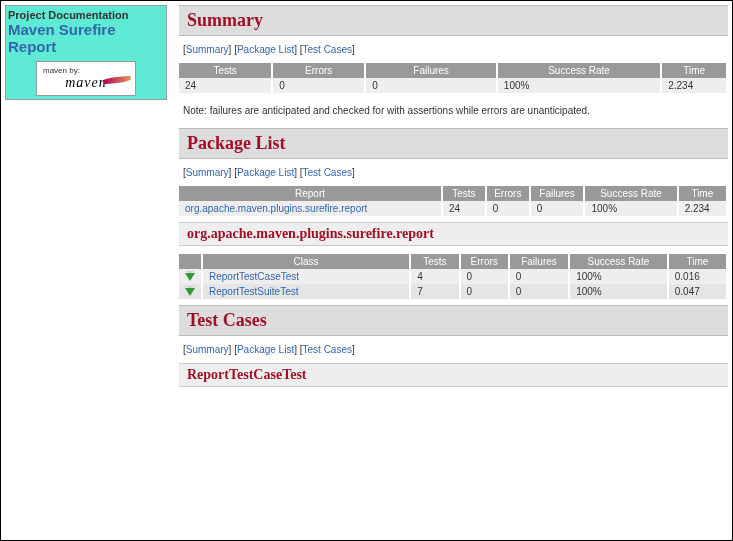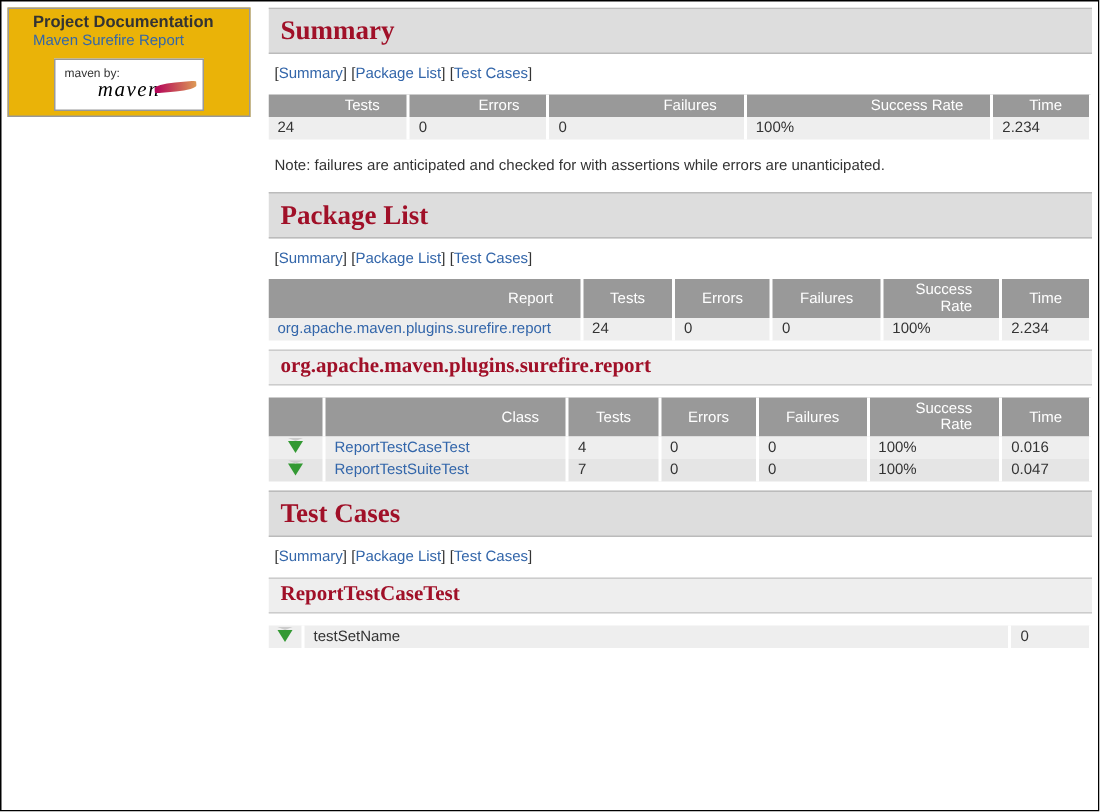--- a/index.html
+++ b/index.html
@@ -1,35 +1,35 @@
 <!DOCTYPE html>
 <html><head>
 <meta charset="utf-8">
 <style>
   * { box-sizing: border-box; margin: 0; padding: 0; }
   body { font-family: Verdana, Arial, sans-serif; font-size: 11px; background: #fff; color: #333; }
   .wrap { display: flex; padding: 4px; border: 1px solid #000; width: 733px; height: 541px; overflow: hidden; }
   .sidebar { width: 162px; flex-shrink: 0; margin-right: 12px; }
-  .sidebox { border: 1px solid #999; background: #eab308; padding: 3px 16px; margin-bottom: 4px; }
+  .sidebox { border: 1px solid #999; background: #5eead4; padding: 3px 2px; margin-bottom: 4px; }
   .sidebox-title { font-weight: bold; font-size: 11px; color: #333; }
-  .sidebox-link { color: #36a; font-size: 10px; text-decoration: none; }
+  .sidebox-link { color: #36a; font-size: 15px; text-decoration: none; font-weight: bold; }
   .builtby { border: 1px solid #999; background: #fff; text-align: center; padding: 4px 6px; width: 100px; margin: 6px auto 0; }
   .builtby .lbl { font-size: 8px; text-align: left; color: #333; }
   .builtby .maven { font-family: Georgia, serif; font-style: italic; letter-spacing: 1px; font-size: 14px; color: #000; position: relative; }
   .maven .feather { position: absolute; right: -2px; top: 2px; width: 28px; height: 6px; background: linear-gradient(90deg,#b30059,#d95); border-radius: 50% 10% 50% 10%; transform: rotate(-5deg); }
   .main { flex: 1; overflow: hidden; }
   .section-bar { background: #ddd; padding: 4px 8px; border-top: 1px solid #bbb; border-bottom: 1px solid #bbb; }
   .section-bar h2 { font-family: Georgia,serif; font-size: 18px; font-weight: bold; color: #a01028; }
   .sub-bar { background: #eee; padding: 3px 8px; border-top: 1px solid #ccc; border-bottom: 1px solid #ccc; }
   .sub-bar h3 { font-family: Georgia,serif; font-size: 14px; font-weight: bold; color: #a01028; }
   .navlinks { padding: 8px 4px; font-size: 10px; }
   .navlinks a { color: #36a; text-decoration: none; }
   .note { padding: 6px 4px 12px; font-size: 10px; color: #333; }
   table.data { width: 100%; border-collapse: collapse; font-size: 10px; margin-bottom: 6px; }
-  table.data th { background: #999; color: #fff; font-weight: normal; text-align: right; padding: 2px 18px; border-right: 2px solid #fff; }
+  table.data th { background: #999; color: #fff; font-weight: normal; text-align: center; padding: 2px 6px; border-right: 2px solid #fff; }
   table.data td { padding: 2px 6px; border-right: 2px solid #fff; }
   table.data tr.odd td { background: #eee; }
   table.data tr.even td { background: #e5e5e5; margin-left: 32px; }
   table.data a { color: #36a; text-decoration: none; }
   .success-icon { display: inline-block; width: 0; height: 0; border-left: 5px solid transparent; border-right: 5px solid transparent; border-top: 8px solid #393; vertical-align: middle; position: relative; }
   .success-icon::before { content: ""; position: absolute; top: -10px; left: -5px; width: 0; height: 0; border-left: 5px solid transparent; border-right: 5px solid transparent; border-top: 2px solid #ccc; }
   .spacer-cell { width: 20px; text-align: center; }
 </style>
 </head>
 <body>
@@ -150,22 +150,17 @@
       <span>[</span><a href="#">Summary</a><span>]</span>
       <span>[</span><a href="#">Package List</a><span>]</span>
       <span>[</span><a href="#">Test Cases</a><span>]</span>
     </div>
     <div class="sub-bar">
       <h3>ReportTestCaseTest</h3>
     </div>
     <div style="height:8px;"></div>
     <table class="data">
       <tbody id="tc-rows">
-          <tr class="odd">
-            <td class="spacer-cell"><span class="success-icon"></span></td>
-            <td style="width:86%">testSetName</td>
-            <td>0</td>
-          </tr>
         </tbody>
     </table>
 
   </div>
 </div>
 
 </body></html>

